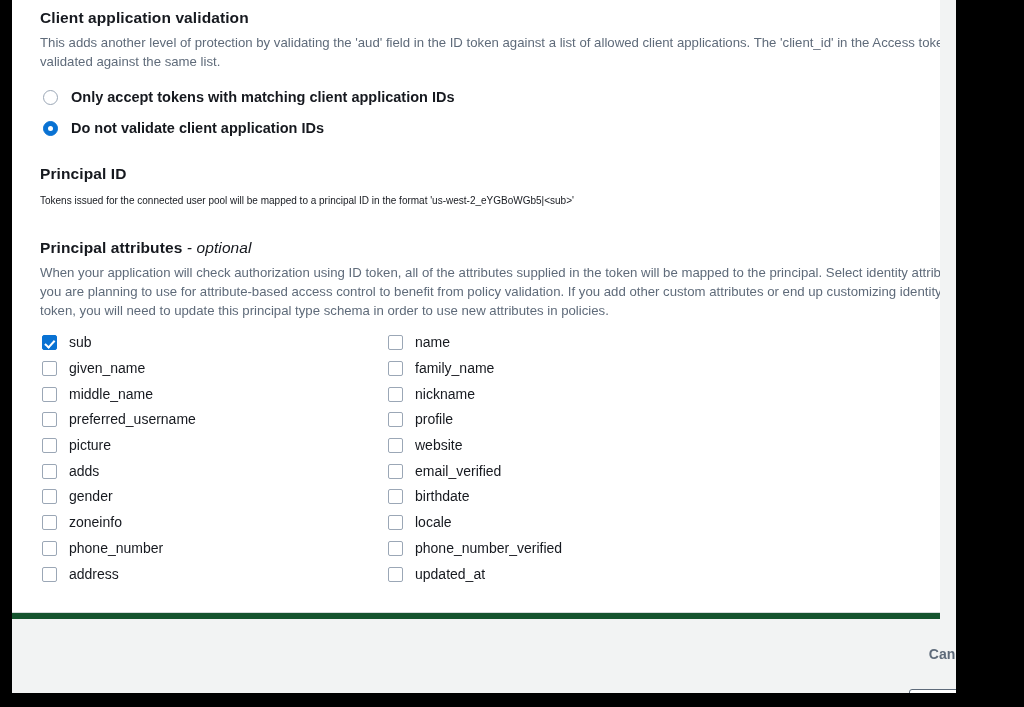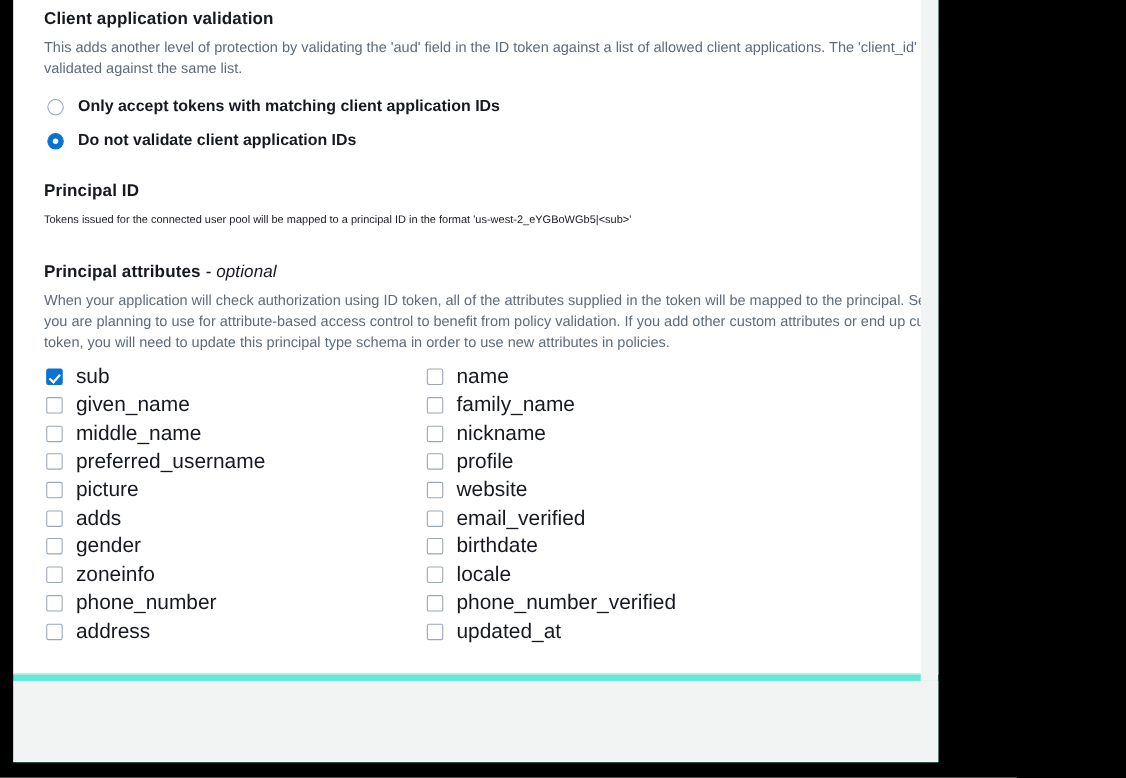--- a/index.html
+++ b/index.html
@@ -13,23 +13,23 @@
     background: #000000;
     font-family: "Liberation Sans", sans-serif;
     -webkit-font-smoothing: antialiased;
   }
 
   
   .viewport {
     position: absolute;
     left: 12px;
     top: 0px;
-    width: 841px;
+    width: 944px;
     height: 693px;
-    background: #5eead4;
+    background: #14532d;
     overflow: hidden;
   }
 
   
   .content-card {
     position: absolute;
     left: 0px;
     top: -6px;
     width: 984px;
     height: 619px;
@@ -170,21 +170,21 @@
     position: absolute;
     left: 4.2px;
     top: 1.2px;
     width: 3.6px;
     height: 7.6px;
     border: solid #ffffff;
     border-width: 0 2px 2px 0;
     transform: rotate(42deg);
   }
   .attr-label {
-    font-size: 19px;
+    font-size: 14px;
     color: #16191f;
     line-height: 19px;
   }
 
   
   .footer {
     position: absolute;
     left: 0;
     top: 619px;
     width: 1000px;

